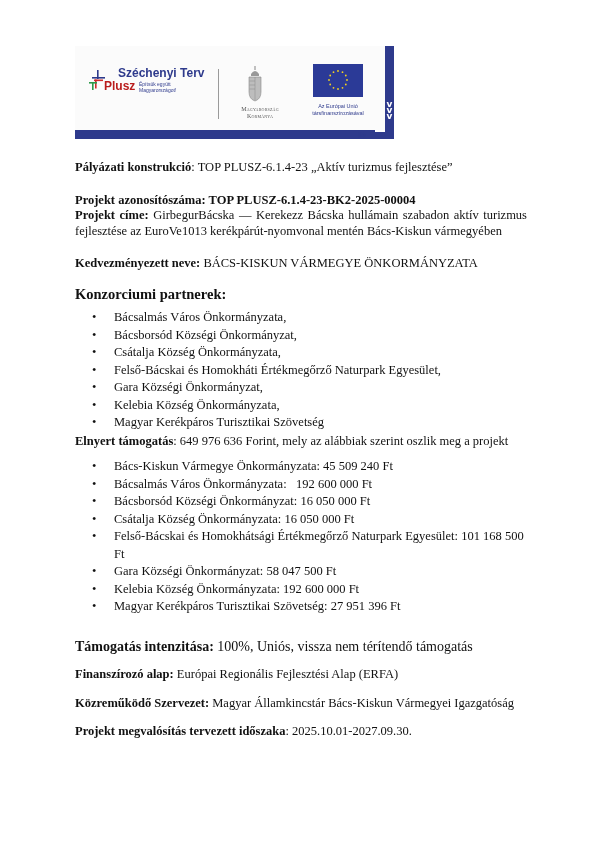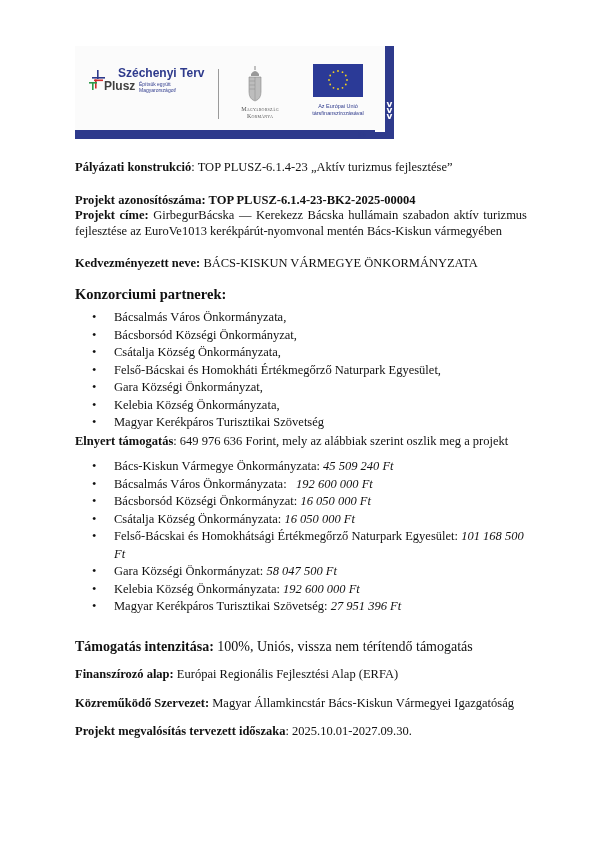--- a/index.html
+++ b/index.html
@@ -7,32 +7,32 @@
          font-family: "Liberation Serif", serif; color: #111; }
   .banner { position: absolute; left: 75px; top: 46px; width: 324px; height: 94px; }
   .banner-bg { position: absolute; left: 0; top: 0; width: 310px; height: 84px; background: #fbfbfb; }
   .bar-bottom { position: absolute; left: 0; top: 84px; width: 300px; height: 9px; background: #2e3a8c; }
   .bar-right { position: absolute; left: 310px; top: 0; width: 9px; height: 93px; background: #2e3a8c; }
   .bar-corner { position: absolute; left: 300px; top: 86px; width: 19px; height: 7px; background: #2e3a8c; }
   .chev-h { position: absolute; left: 282px; top: 82px; font: bold 11px "DejaVu Sans", sans-serif; color: #2e3a8c; letter-spacing: -2px; }
   .chev-v { position: absolute; left: 310px; top: 55px; width: 9px; font: bold 9px "DejaVu Sans", sans-serif; color: #fff; line-height: 6px; text-align: center; }
   .szt { position: absolute; left: 14px; top: 24px; }
   .szt-title { position: absolute; left: 43px; top: 20px; font: bold 12px "Liberation Sans", sans-serif; color: #2e3a8c; white-space: nowrap; }
-  .szt-plus { position: absolute; left: 29px; top: 33px; font: bold 12px "Liberation Sans", sans-serif; color: #404040; }
+  .szt-plus { position: absolute; left: 29px; top: 33px; font: bold 12px "Liberation Sans", sans-serif; color: #b91c1c; }
   .szt-tag { position: absolute; left: 64px; top: 35px; font: 5px "Liberation Sans", sans-serif; color: #2e3a8c; line-height: 6px; }
   .divider { position: absolute; left: 143px; top: 23px; width: 1px; height: 50px; background: #9a9a9a; }
   .crest { position: absolute; left: 172px; top: 20px; }
   .gov-text { position: absolute; left: 155px; top: 60px; width: 60px; text-align: center; font: 6px "Liberation Serif", serif; color: #555; line-height: 7px; letter-spacing: 0.2px; }
   .eu-flag { position: absolute; left: 238px; top: 18px; width: 50px; height: 33px; background: #2b3a97; }
   .eu-text { position: absolute; left: 224px; top: 57px; width: 78px; text-align: center; font: 5.5px "Liberation Sans", sans-serif; color: #2e3a8c; line-height: 7px; }
 
   .doc { position: absolute; left: 75px; top: 150px; width: 452px; font-size: 12.5px; line-height: 15.5px; }
   .p { margin: 0; text-align: justify; }
   .b { font-weight: bold; }
-  .i { font-style: italic; }
+  .i { }
   .h2 { font-size: 14.5px; font-weight: bold; }
   ul.list { margin: 0; padding: 0; list-style: none; }
   ul.list li { position: relative; padding-left: 39px; line-height: 17.5px; }
   ul.list li .bullet { position: absolute; left: 17px; top: 0; }
 </style>
 </head>
 <body>
 
 <div class="banner">
   <div class="banner-bg"></div>

